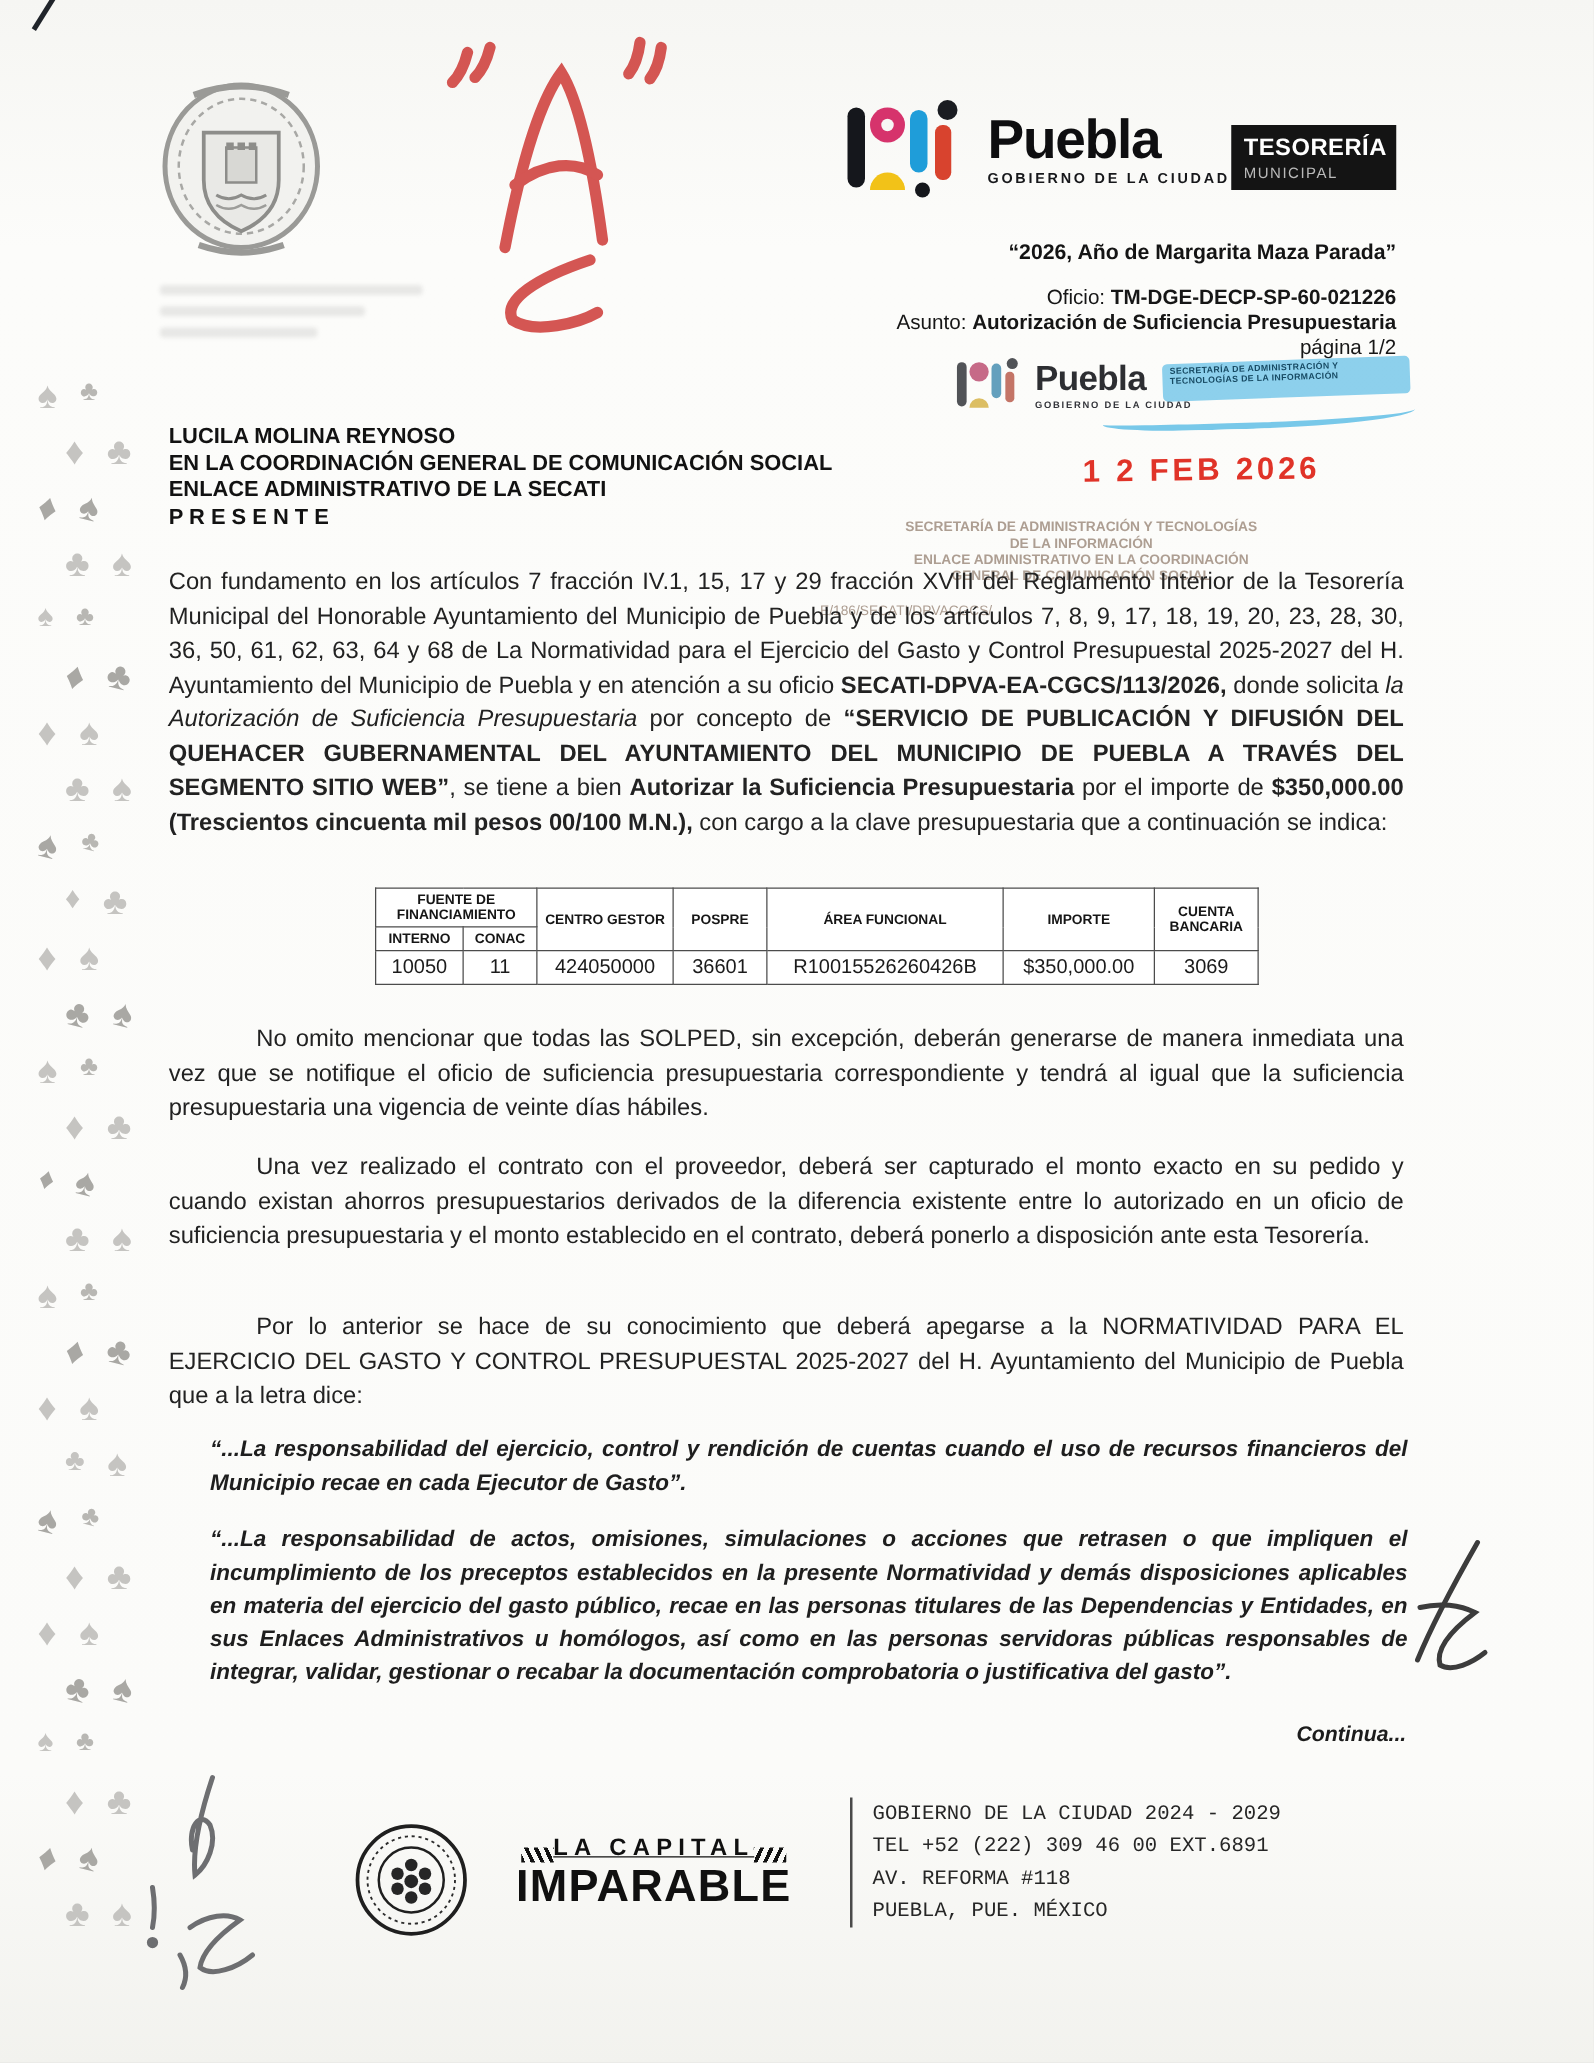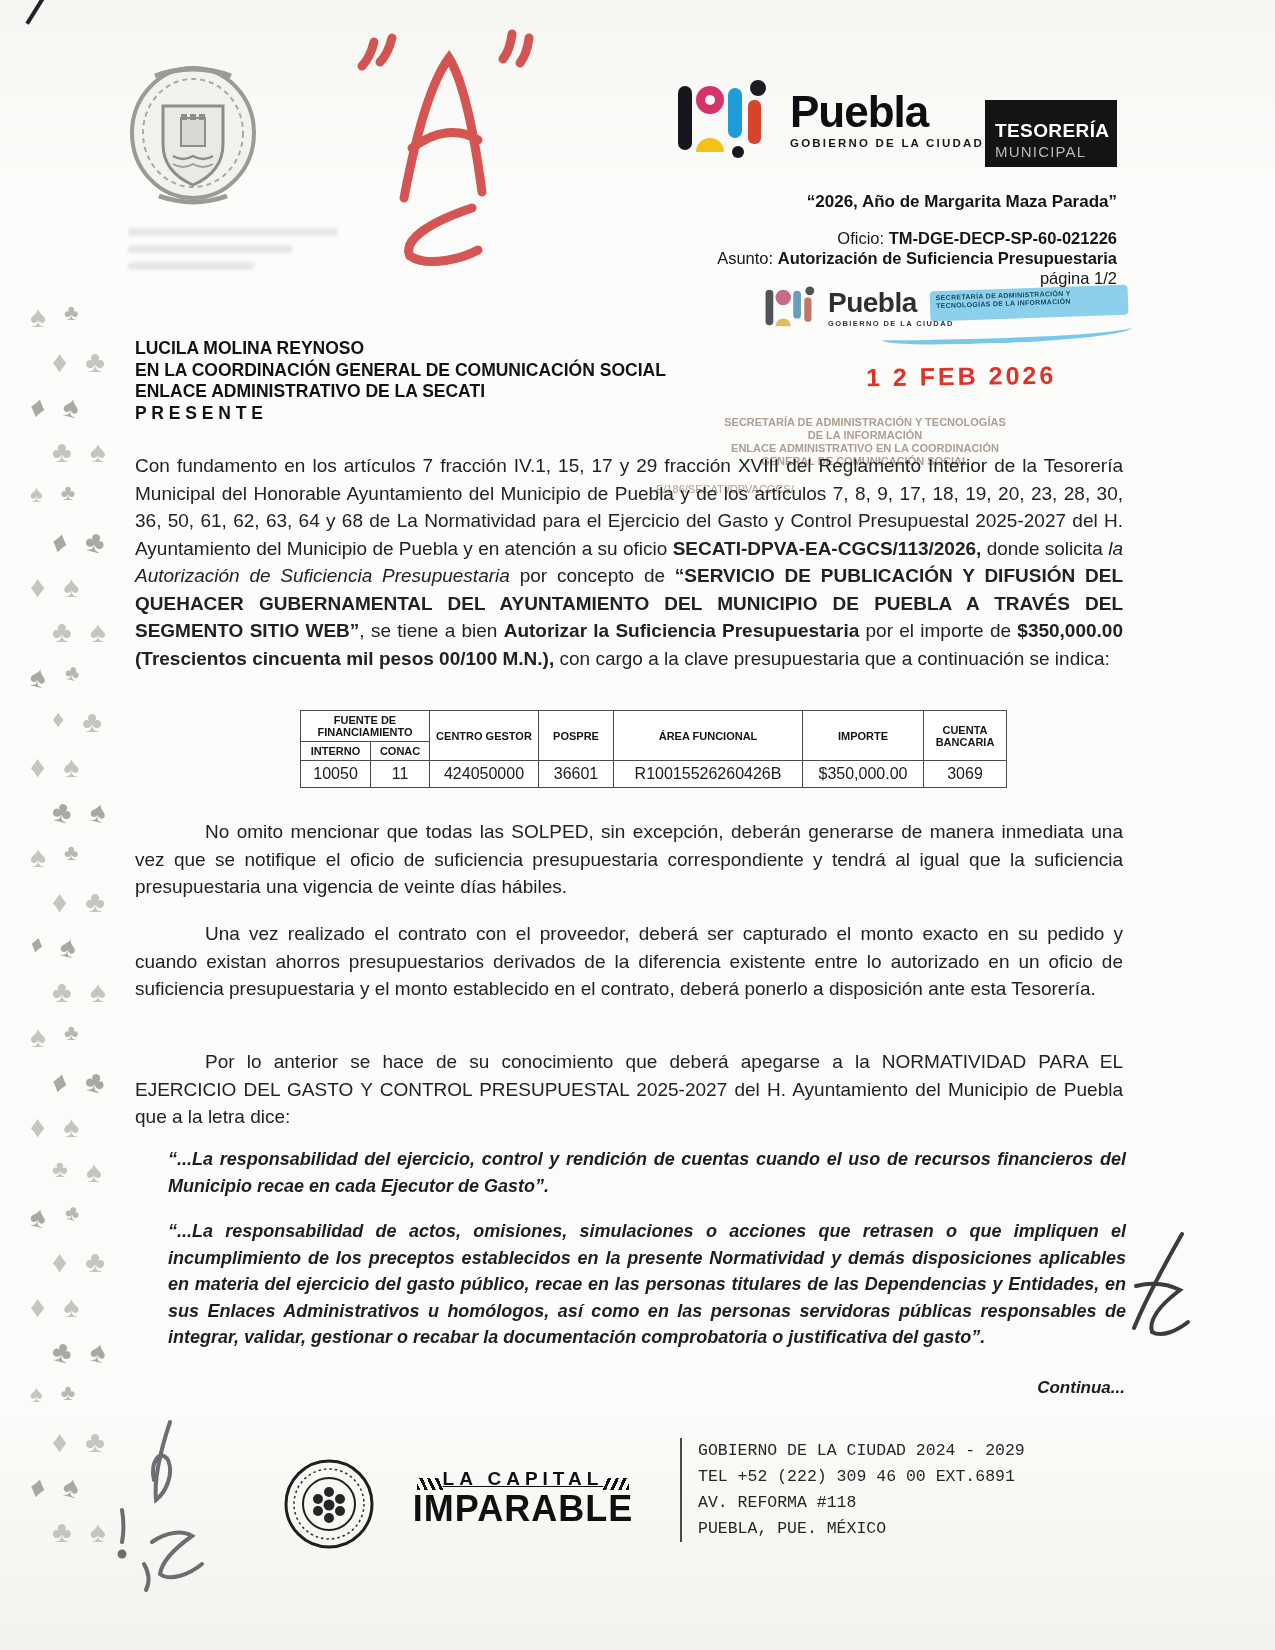--- a/index.html
+++ b/index.html
@@ -17,22 +17,22 @@
   .wm-row:nth-child(3n) .wm-g{color:#a9a8a4;transform:rotate(14deg);}
   .wm-row:nth-child(4n+1) .wm-g:last-child{font-size:22px;color:#b8b7b3;}
   .wm-row:nth-child(5n) .wm-g:first-child{font-size:24px;}
   
   .crest{left:125px;top:58px;}
   .red-a{left:352px;top:20px;z-index:3;}
   .brand{left:672px;top:72px;display:flex;align-items:center;gap:14px;}
   .brand-word{font-size:44px;font-weight:800;letter-spacing:-1px;color:#0e0e10;line-height:1;}
   .brand-sub{font-size:11.5px;font-weight:700;letter-spacing:2.2px;color:#17181b;margin-top:3px;}
   .dept-box{left:985px;top:100px;width:132px;background:#141414;color:#fff;padding:9px 10px 7px 10px;box-sizing:border-box;}
-  .dept-1{font-size:19px;font-weight:800;letter-spacing:.4px;line-height:1;margin-top:12px;}
-  .dept-2{font-size:15px;color:#b9b9b9;letter-spacing:1.2px;margin-top:3px;}
+  .dept-1{font-size:19px;font-weight:800;letter-spacing:.4px;line-height:1;}
+  .dept-2{font-size:12px;color:#b9b9b9;letter-spacing:1.2px;margin-top:3px;}
   .legend{left:600px;top:192px;width:517px;text-align:right;font-size:17px;font-weight:700;color:#141414;}
   .hdr-lines{left:520px;top:228px;width:597px;text-align:right;font-size:16.5px;line-height:20px;color:#161616;}
   .hdr-lines .lbl{font-weight:400;}
   .hdr-lines .val{font-weight:700;}
   
   .stamp2{left:762px;top:282px;width:360px;height:72px;z-index:2;}
   .stamp2-inner{display:flex;align-items:center;gap:8px;opacity:.92;}
   .stamp2-word{font-size:28px;font-weight:800;color:#1c1d22;letter-spacing:-.5px;line-height:1;}
   .stamp2-sub{font-size:7.5px;font-weight:700;letter-spacing:1.4px;color:#23242a;margin-top:2px;}
   .blue-mark{position:absolute;left:168px;top:6px;width:198px;height:30px;background:rgba(49,172,224,.55);transform:rotate(-2deg);border-radius:4px;z-index:3;}

